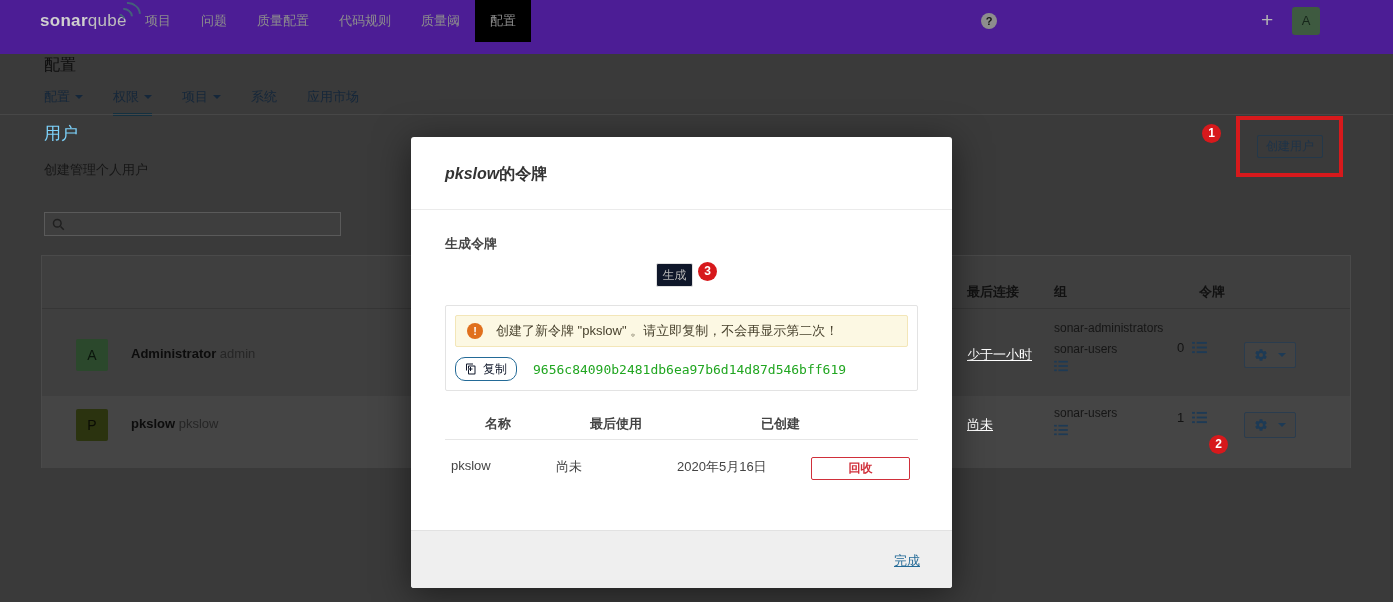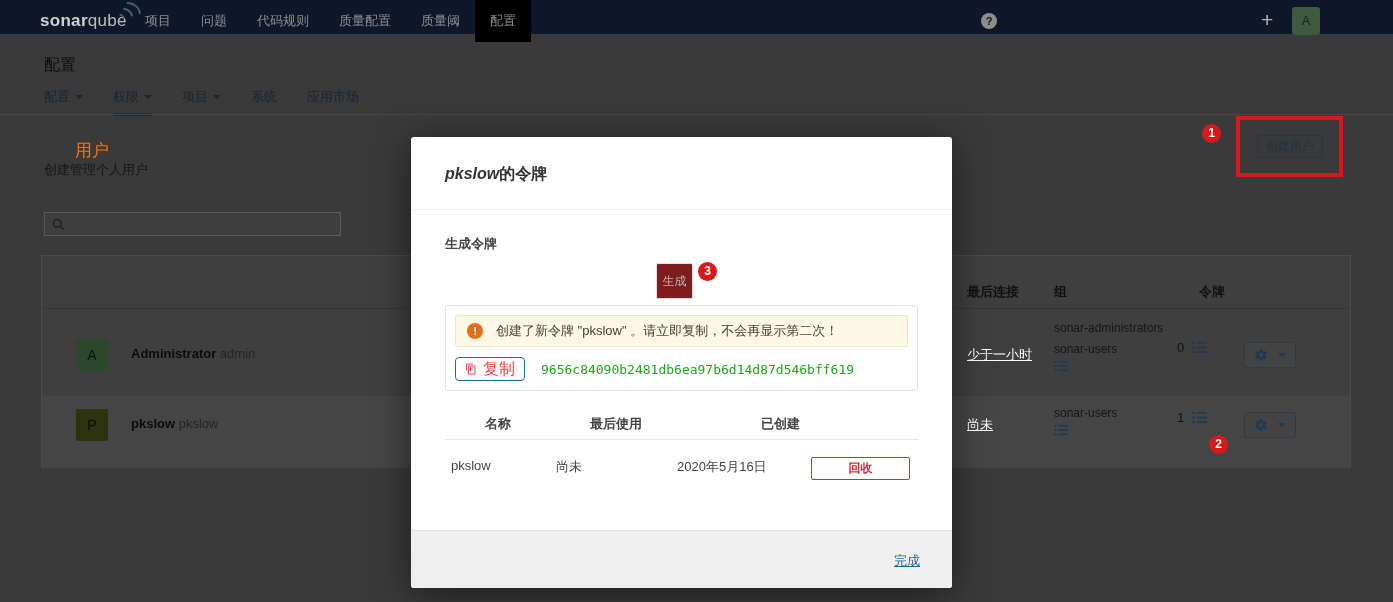--- a/index.html
+++ b/index.html
@@ -1,21 +1,21 @@
 <!DOCTYPE html>
 <html><head>
 <meta charset="utf-8">
 <style>
   * { margin:0; padding:0; box-sizing:border-box; }
   body { background:#222; }
   .stage{ position:relative; width:1393px; height:602px; overflow:hidden;
           background:#3a3a3a; font-family:"Liberation Sans",sans-serif; }
 
   
-  .navbar{ position:absolute; left:0; top:0; width:100%; height:34px; background:#0f172a; z-index:10; }
+  .navbar{ position:absolute; left:0; top:0; width:100%; height:54px; background:#4c1d95; z-index:10; }
   .logo{ position:absolute; left:40px; top:0; height:42px; line-height:42px; color:#bdbdbd; font-size:17px; letter-spacing:.3px; }
   .logo b{ color:#cfcfcf; }
   .waves{ position:absolute; left:113px; top:4px; width:26px; height:26px; }
   .wave{ position:absolute; border:2px solid transparent; border-top-color:#44607a; border-radius:50%; transform:rotate(40deg); }
   .wave.w1{ width:10px; height:10px; left:2px; top:10px; }
   .wave.w2{ width:18px; height:18px; left:2px; top:4px; }
   .wave.w3{ width:26px; height:26px; left:2px; top:-2px; }
   .nav-menu{ position:absolute; left:130px; top:0; height:42px; display:flex; }
   .nav-item{ padding:0 15px; line-height:42px; font-size:13px; color:#8d8d8d; cursor:pointer; }
   .nav-item.active{ background:#000; color:#8d8d8d; }
@@ -32,21 +32,21 @@
 
   
   .page-title{ position:absolute; left:44px; top:55px; font-size:16px; color:#0d0d0d; }
   .tabs{ position:absolute; left:44px; top:88px; display:flex; gap:30px; }
   .tab{ font-size:13px; color:#15273a; padding-bottom:7px; cursor:pointer; }
   .tab.active{ border-bottom:3px solid #14303f; }
   .caret{ display:inline-block; width:0; height:0; border:4px solid transparent; border-top-color:currentColor;
           margin-left:5px; position:relative; top:2px; }
   .tabs-divider{ position:absolute; left:0; top:114px; width:100%; height:1px; background:#474747; }
 
-  .users-title{ position:absolute; left:44px; top:139px; font-size:17px; color:#f97316;margin-left:31px; }
+  .users-title{ position:absolute; left:44px; top:122px; font-size:17px; color:#7dd3fc; }
   .users-subtitle{ position:absolute; left:44px; top:161px; font-size:13px; color:#161616; }
   .users-search{ position:absolute; left:44px; top:212px; width:297px; height:24px; background:#3e3e3e;
                  border:1px solid #5a5a5a; display:flex; align-items:center; padding:0 7px; gap:6px; color:#1f1f1f; }
   .users-search input{ flex:1; background:transparent; border:none; outline:none; color:#1f1f1f; font-size:13px;
                        font-family:"Liberation Sans",sans-serif; }
   .users-search input::placeholder{ color:#1f1f1f; }
   .create-btn{ position:absolute; left:1257px; top:135px; width:66px; height:23px; background:transparent;
                border:1px solid #23384a; border-radius:2px; color:#1d3349; font-size:12px; cursor:pointer;
                font-family:"Liberation Sans",sans-serif; }
 
@@ -67,29 +67,29 @@
   
   .modal{ position:absolute; left:411px; top:137px; width:541px; height:451px; background:#fff; border-radius:3px;
           box-shadow:0 6px 36px rgba(0,0,0,.5); z-index:50; }
   .modal-head{ height:73px; border-bottom:1px solid #ebebeb; line-height:73px; padding-left:34px;
                font-size:16px; font-weight:bold; color:#333; }
   .modal-head .uname-it{ font-style:italic; }
   .gen-heading{ position:absolute; left:34px; top:98px; font-size:13px; font-weight:bold; color:#444; }
   .gen-input{ position:absolute; left:34px; top:126px; width:200px; height:24px; border:1px solid #cdcdcd;
               border-radius:2px; font-size:12px; color:#444; padding:0 8px; outline:none; font-family:"Liberation Sans",sans-serif; }
   .gen-input::placeholder{ color:#999; }
-  .gen-btn{ position:absolute; left:245px; top:126px; width:37px; height:36px; background:#7f1d1d; border:1px solid #e0e0e0;
+  .gen-btn{ position:absolute; left:245px; top:126px; width:37px; height:24px; background:#0f172a; border:1px solid #e0e0e0;
             border-radius:2px; color:#b5b5b5; font-size:12px; font-family:Liberation Mono, monospace; }
   .panel{ position:absolute; left:34px; top:168px; width:473px; height:86px; border:1px solid #e3e3e3; border-radius:2px; }
   .alert{ position:absolute; left:9px; top:9px; right:9px; height:32px; background:#fcf8e3; border:1px solid #f3e6b8;
           border-radius:2px; display:flex; align-items:center; padding-left:11px; gap:13px; font-size:13px; color:#49432f; }
   .warn-ic{ width:16px; height:16px; border-radius:50%; background:#e0701d; color:#fff; font-weight:bold; font-size:11px;
             text-align:center; line-height:16px; flex:none; }
   .copy-row{ position:absolute; left:9px; top:51px; display:flex; align-items:center; gap:16px; }
-  .copy-btn{ height:24px; border:1px solid #236a97; color:#ef4444; background:#fff; border-radius:4px; font-size:16px;
+  .copy-btn{ height:24px; border:1px solid #236a97; color:#0f172a; background:#fff; border-radius:10px; font-size:12px;
              display:flex; align-items:center; gap:6px; padding:0 9px; cursor:pointer; font-family:"Liberation Sans",sans-serif; }
   .token{ font-family:"DejaVu Sans Mono","Liberation Mono",monospace; font-size:13px; color:#21a621; }
   .tt-h{ position:absolute; font-size:13px; font-weight:bold; color:#444; top:278px;margin-left:34px; }
   .tt-line{ position:absolute; left:34px; top:302px; width:473px; height:1px; background:#e6e6e6; }
   .tt-c{ position:absolute; font-size:13px; color:#444; top:321px; }
   .revoke-btn{ position:absolute; left:400px; top:320px; width:99px; height:23px; background:#fff; border:1px solid #d02f3a;
                border-radius:2px; color:#d02f3a; font-size:12px; font-weight:bold; cursor:pointer; font-family:"Liberation Sans",sans-serif; }
   .modal-foot{ position:absolute; left:0; bottom:0; width:100%; height:58px; background:#efefef; border-top:1px solid #e2e2e2;
                border-radius:0 0 3px 3px; }
   .done-link{ position:absolute; right:32px; top:21px; font-size:13px; color:#236a97; text-decoration:underline; cursor:pointer; }
@@ -110,22 +110,22 @@
   <div class="navbar">
     <div class="logo"><b>sonar</b><span>qube</span></div>
     <div class="waves">
       <span class="wave w1"></span>
         <span class="wave w2"></span>
         <span class="wave w3"></span>
     </div>
     <div class="nav-menu">
       <div class="nav-item">项目</div>
       <div class="nav-item">问题</div>
+      <div class="nav-item">质量配置</div>
       <div class="nav-item">代码规则</div>
-      <div class="nav-item">质量配置</div>
       <div class="nav-item">质量阈</div>
       <div class="nav-item active">配置</div>
     </div>
     <div class="help-circle">?</div>
     <div class="nav-plus">+</div>
     <div class="nav-avatar">A</div>
   </div>
 
   <div class="page-title">配置</div>
 

